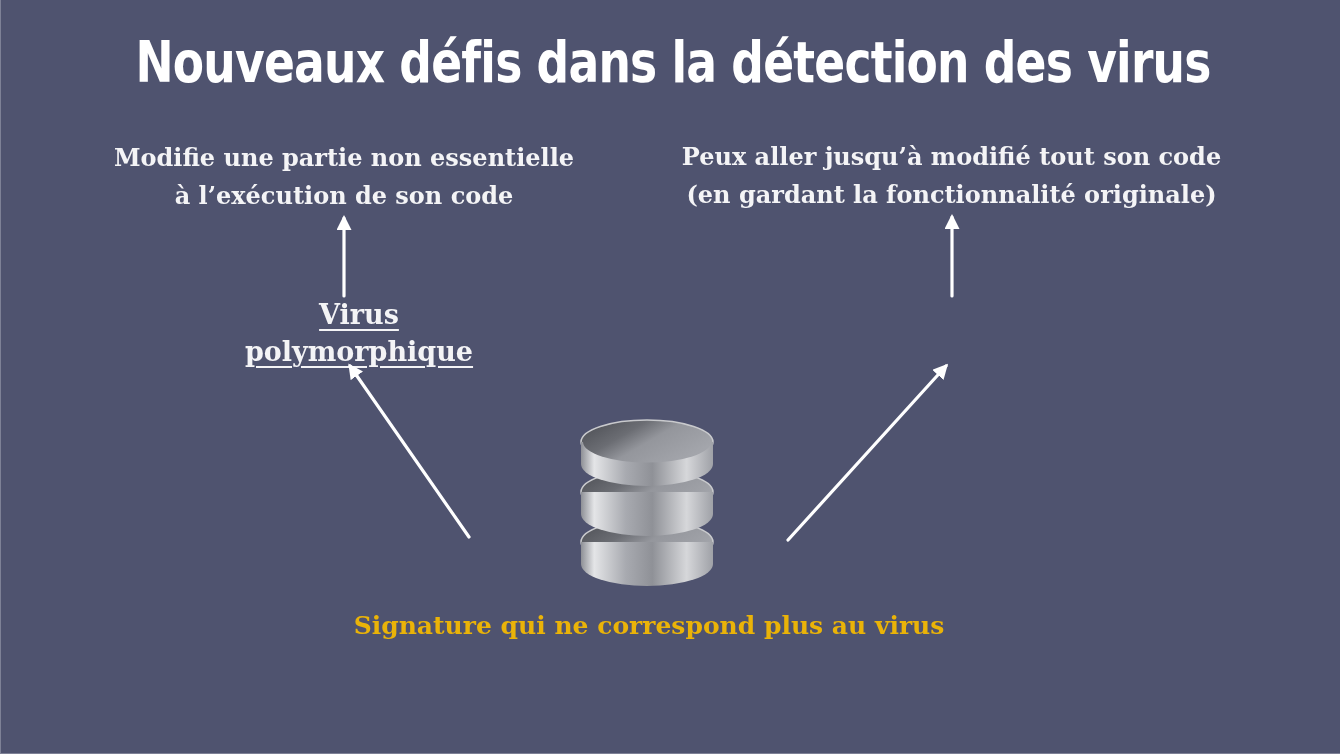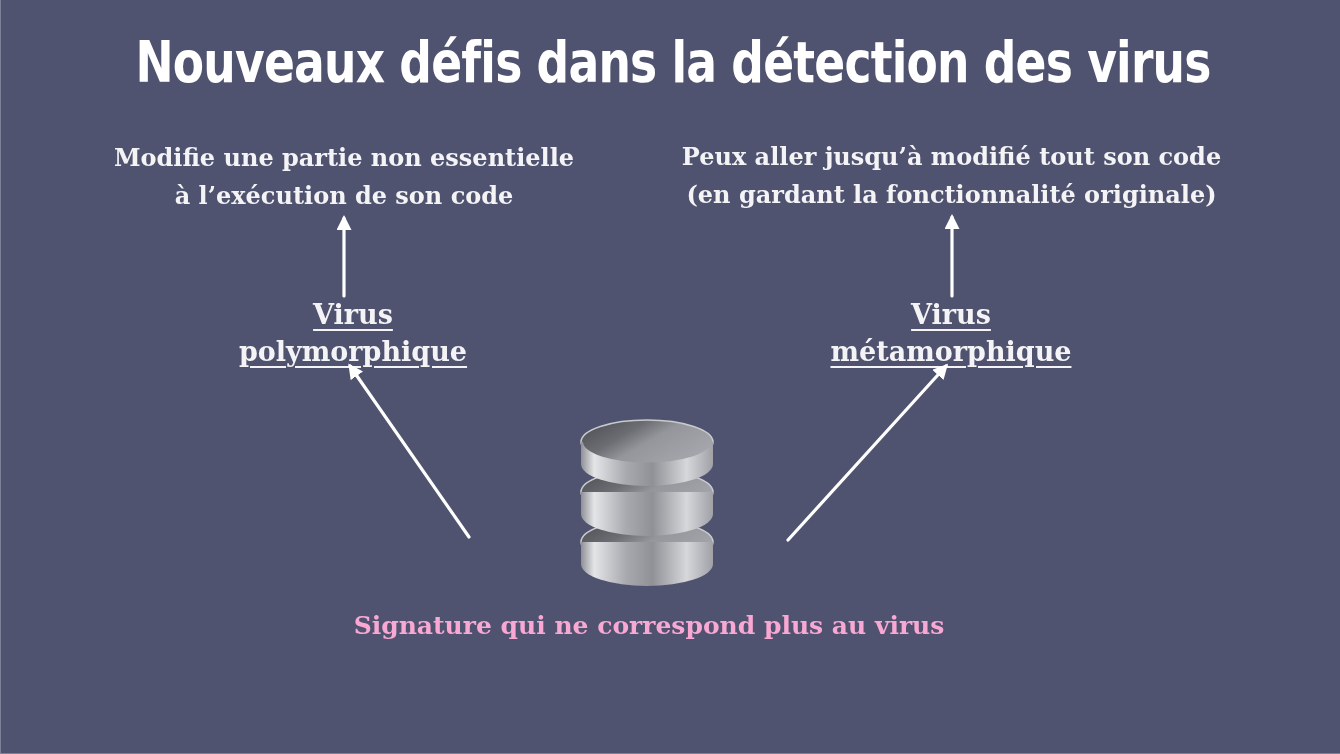--- a/index.html
+++ b/index.html
@@ -48,26 +48,26 @@
     position: absolute;
     color: #f4f4f6;
     font-weight: bold;
     font-size: 27px;
     line-height: 37px;
     text-align: center;
     text-decoration: underline;
     text-underline-offset: 5px;
     text-decoration-thickness: 1.5px;
   }
-  .virus-poly { left: 202px; top: 296px; width: 300px; }
+  .virus-poly { left: 208px; top: 296px; width: 300px; }
   .virus-meta { left: 800px; top: 296px; width: 300px; }
   .signature {
     position: absolute;
     left: 270px; top: 611px; width: 756px;
-    color: #f9a8d4;
+    color: #eab308;
     font-weight: bold;
     font-size: 25px;
     text-align: center;
   }
   .arrows-layer {
     position: absolute;
     left: 0; top: 0;
     width: 1340px; height: 754px;
     pointer-events: none;
   }
@@ -85,24 +85,20 @@
   <div class="title">
     <span class="squeeze">Nouveaux défis dans la détection des virus</span>
   </div>
 
   <div class="note note-left">Modifie une partie non essentielle à l’exécution de son code</div>
 
   <div class="note note-right">Peux aller jusqu’à modifié tout son code (en gardant la fonctionnalité originale)</div>
 
   <div class="virus-label virus-poly">Virus polymorphique</div>
 
-  <div class="virus-label virus-meta">
-    <span style="display:block">Virus</span>
-    <span style="display:block">métamorphique</span>
-  </div>
 
   <svg class="db-icon" viewBox="0 0 136 184" aria-hidden="true">
     <defs>
       <linearGradient id="dbTop" x1="0%" y1="0%" x2="100%" y2="55%">
         <stop offset="0%" stop-color="#4a4c52"></stop>
         <stop offset="38%" stop-color="#6b6d73"></stop>
         <stop offset="60%" stop-color="#94969c"></stop>
         <stop offset="100%" stop-color="#a3a5ab"></stop>
       </linearGradient>
       <linearGradient id="dbBody" x1="0%" y1="0%" x2="100%" y2="0%">

